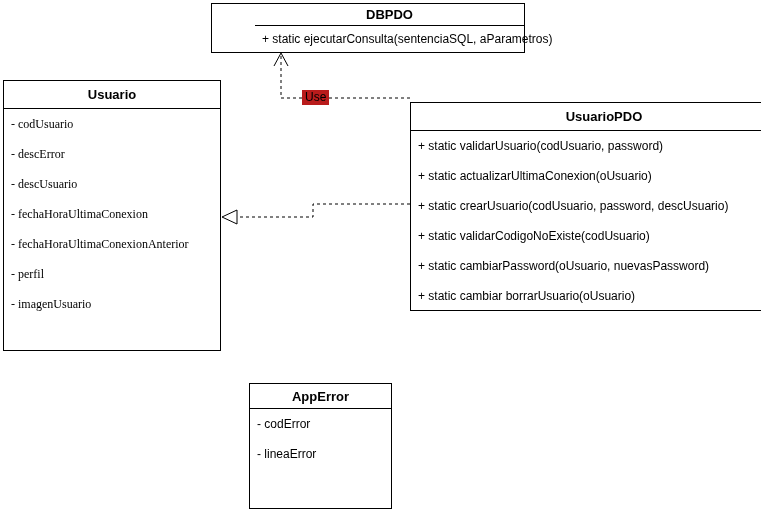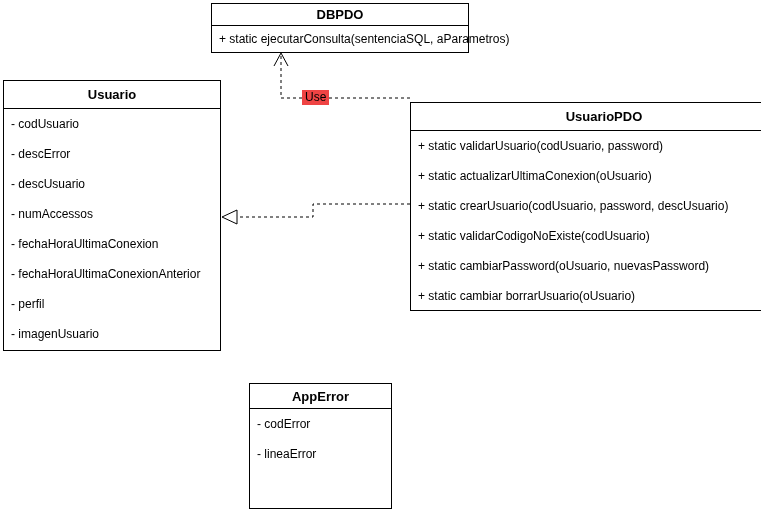--- a/index.html
+++ b/index.html
@@ -36,21 +36,21 @@
   }
   .hollow-head {
     fill: #ffffff;
     stroke: #000000;
     stroke-width: 1;
   }
   .edge-label {
     position: absolute;
     left: 302px;
     top: 90px;
-    background: #ef4444;
+    background: #b91c1c;
     font-size: 12px;
     line-height: 15px;
     padding: 0 3px;
   }
   .class-box {
     position: absolute;
     background: #ffffff;
     border: 1px solid #000000;
     box-sizing: border-box;
   }
@@ -65,27 +65,27 @@
   }
   .member {
     font-size: 12px;
     display: flex;
     align-items: center;
     padding-left: 7px;
     white-space: nowrap;
     text-align: right;
   }
   
-  #box-dbpdo { left: 211px; top: 3px; width: 258px; height: 50px; }
+  #box-dbpdo { left: 211px; top: 3px; width: 314px; height: 50px; padding-left: 43px; }
   #box-dbpdo .class-title { height: 21px; }
   #box-dbpdo .member { height: 26px; }
   
   #box-usuario { left: 3px; top: 80px; width: 218px; height: 271px; }
   #box-usuario .class-title { height: 27px; }
-  #box-usuario .member { height: 30px; }
+  #box-usuario .member { height: 30px; font-family: Liberation Serif, serif; }
   
   #box-usuariopdo { left: 410px; top: 102px; width: 388px; height: 209px; }
   #box-usuariopdo .class-title { height: 27px; }
   #box-usuariopdo .member { height: 30px; }
   
   #box-apperror { left: 249px; top: 383px; width: 143px; height: 126px; }
   #box-apperror .class-title { height: 24px; }
   #box-apperror .member { height: 30px; }
 </style>
 </head>
@@ -111,21 +111,20 @@
   <div class="class-box" id="box-dbpdo">
     <div class="class-title">DBPDO</div>
     <div class="member">+ static ejecutarConsulta(sentenciaSQL, aParametros)</div>
   </div>
 
   <div class="class-box" id="box-usuario">
     <div class="class-title">Usuario</div>
     <div class="member">- codUsuario</div>
     <div class="member">- descError</div>
     <div class="member">- descUsuario</div>
-    <div class="member">- numAccessos</div>
     <div class="member">- fechaHoraUltimaConexion</div>
     <div class="member">- fechaHoraUltimaConexionAnterior</div>
     <div class="member">- perfil</div>
     <div class="member">- imagenUsuario</div>
   </div>
 
   <div class="class-box" id="box-usuariopdo">
     <div class="class-title">UsuarioPDO</div>
     <div class="member">+ static validarUsuario(codUsuario, password)</div>
     <div class="member">+ static actualizarUltimaConexion(oUsuario)</div>

